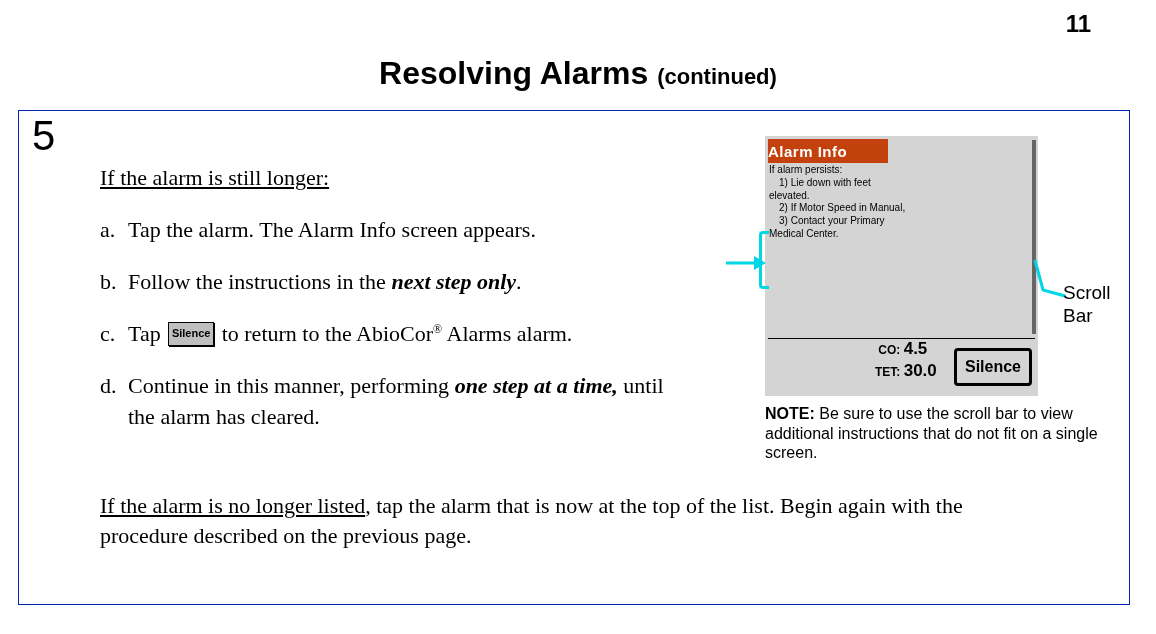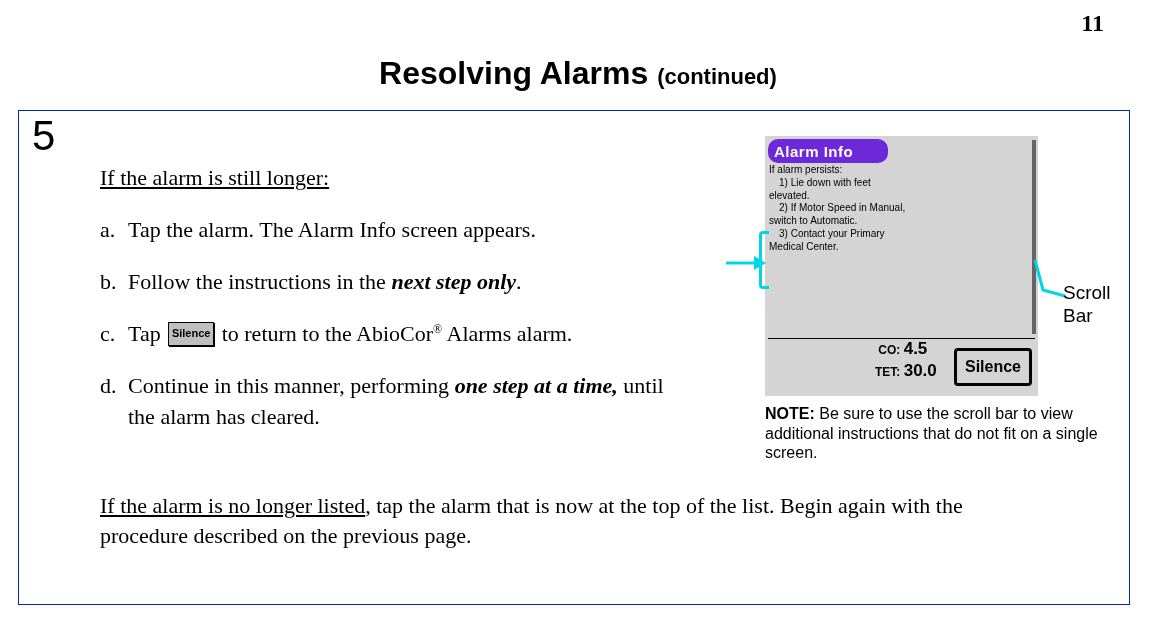--- a/index.html
+++ b/index.html
@@ -14,22 +14,22 @@
 
   .page {
     position: relative;
     width: 1156px;
     height: 634px;
   }
 
   .page-number {
     position: absolute;
     top: 10px;
-    right: 52px;
-    font-family: Liberation Serif, serif;
+    right: 65px;
+    font-family: Liberation Sans, sans-serif;
     font-weight: bold;
     font-size: 24px;
   }
 
   .page-title {
     position: absolute;
     top: 55px;
     left: 0;
     right: 0;
     text-align: center;
@@ -124,31 +124,29 @@
     height: 260px;
     background: #d4d4d4;
   }
 
   .device-title {
     position: absolute;
     left: 3px;
     top: 3px;
     width: 120px;
     height: 24px;
-    background: #6d28d9;
+    background: #c2410c;
     color: #fff;
     font-family: Arial, Helvetica, sans-serif;
     font-weight: 900;
     font-size: 15px;
     display: flex;
     align-items: center;
-    padding-left: 6px;
     box-sizing: border-box;
     letter-spacing: 0.5px;
-    border-radius: 10px;
   }
 
   .device-body {
     position: absolute;
     left: 4px;
     top: 28px;
     right: 10px;
     font-family: Arial, Helvetica, sans-serif;
     font-weight: 400;
     font-size: 10px;
@@ -311,21 +309,20 @@
   </div>
 
   <div class="figure">
     <div class="device">
       <div class="device-title">Alarm Info</div>
       <div class="device-body">
         <div>If alarm persists:</div>
         <div style="padding-left:10px">1) Lie down with feet</div>
         <div>elevated.</div>
         <div style="padding-left:10px">2) If Motor Speed in Manual,</div>
-        <div>switch to Automatic.</div>
         <div style="padding-left:10px">3) Contact your Primary</div>
         <div>Medical Center.</div>
       </div>
       <div class="device-scrollbar"></div>
       <div class="device-divider"></div>
       <div class="device-metrics">
         <div>
           <span>CO:</span>
           <span class="val">4.5</span>
         </div>

